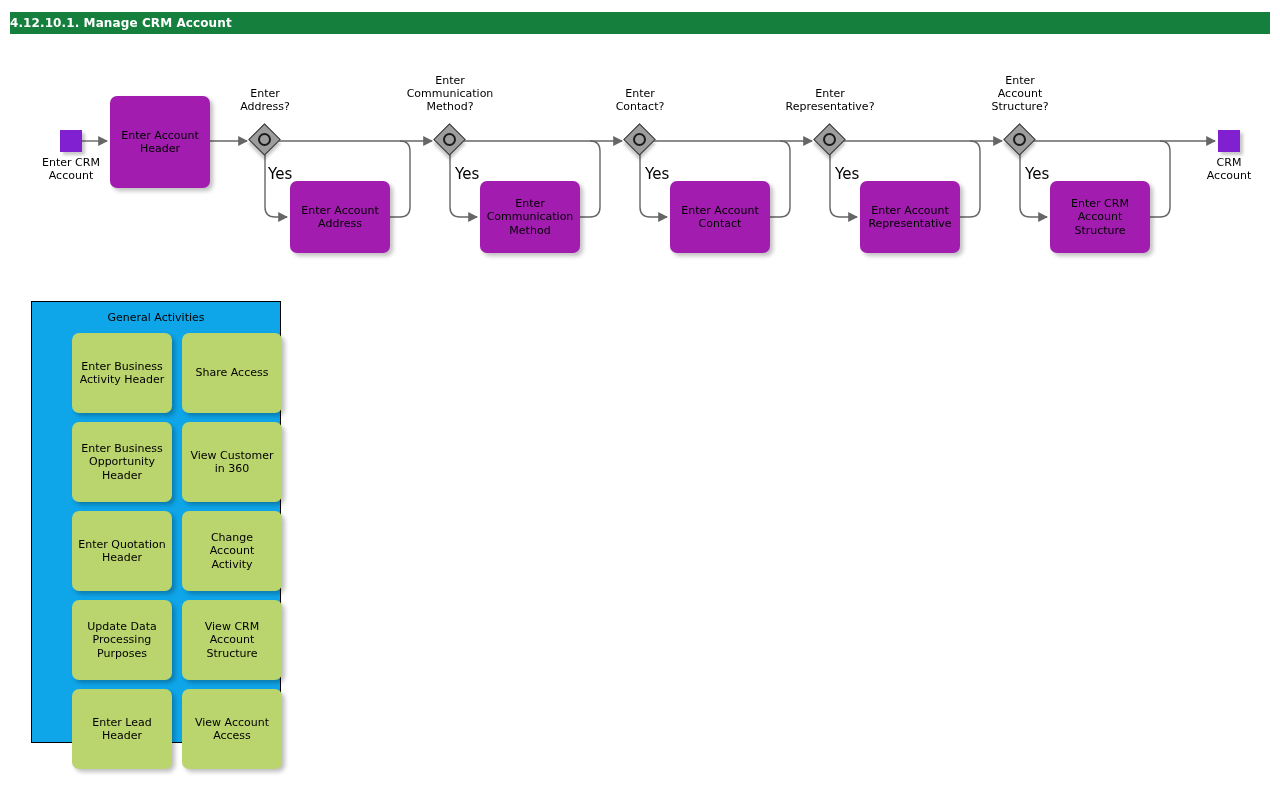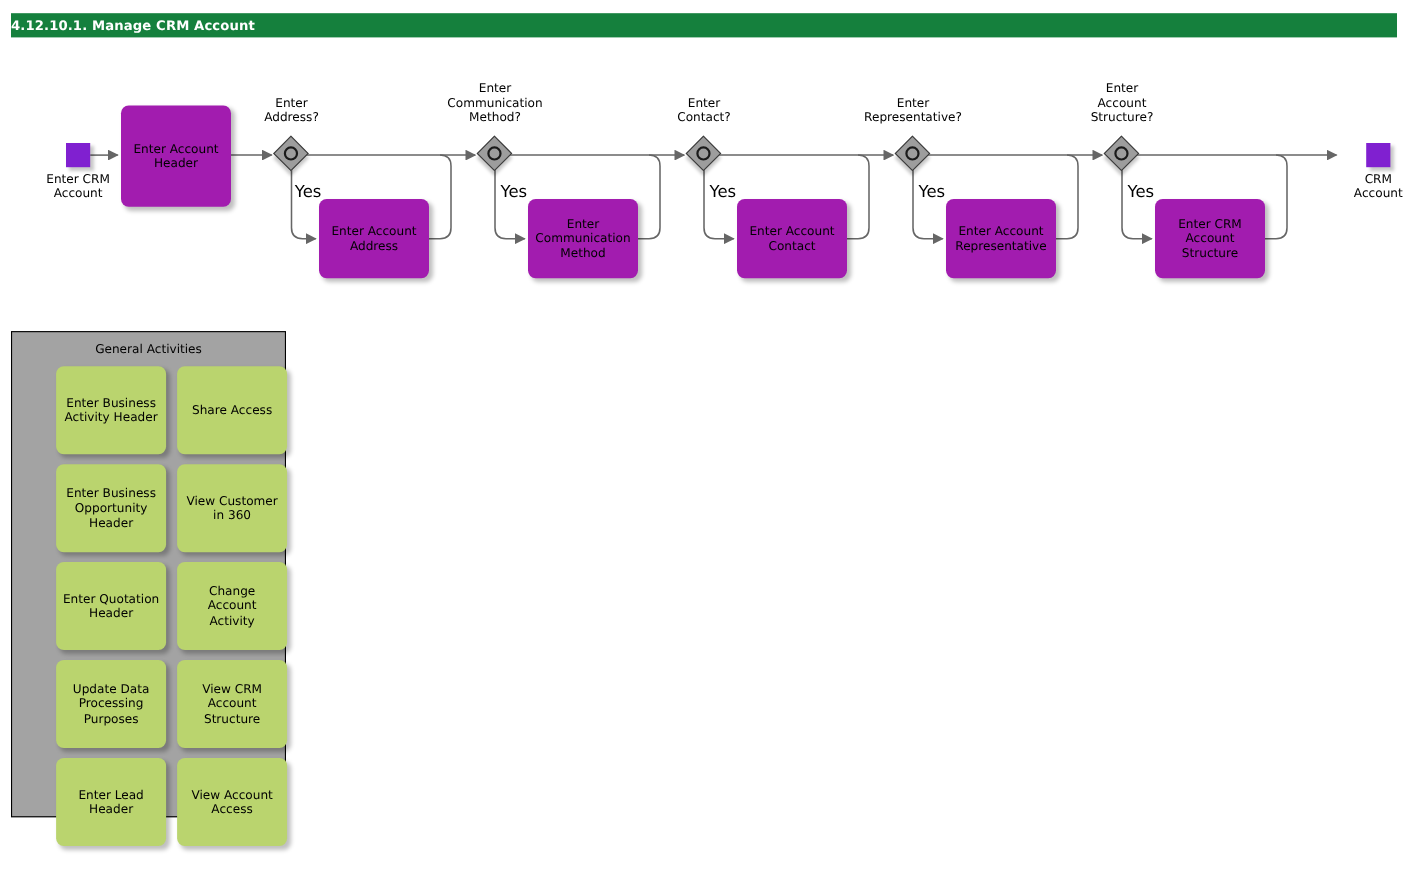--- a/index.html
+++ b/index.html
@@ -146,26 +146,26 @@
     font-size: 15px;
     line-height: 13px;
     font-family: "DejaVu Sans", sans-serif;
     color: #000000;
     white-space: nowrap;
   }
 
   
   #general-activities-panel {
     position: absolute;
-    left: 10px;
+    left: 31px;
     top: 301px;
     width: 250px;
     height: 442px;
     border: 1.5px solid #000000;
-    background: #a3a3a3;
+    background: #0ea5e9;
     box-sizing: border-box;
   }
   #general-activities-panel .panel-title {
     position: absolute;
     left: 0;
     top: 9px;
     width: 100%;
     text-align: center;
     font-size: 11px;
     font-family: "DejaVu Sans", sans-serif;
@@ -304,21 +304,21 @@
 Structure?</div>
       </div>
       <div class="edge-label" style="left: 1025px; top: 168px;">Yes</div>
       <div class="node task-node" style="left: 1050px; top: 181px; width: 100px; height: 72px;">
         <span class="task-label">Enter CRM
 Account
 Structure</span>
       </div>
     </div>
 
-  <div class="node event-node" id="end-event" style="left: 1218px; top: 130px; width: 22px; height: 22px; margin-left: 24px;">
+  <div class="node event-node" id="end-event" style="left: 1218px; top: 130px; width: 22px; height: 22px;">
     <div class="event-square"></div>
     <div class="event-label">CRM
 Account</div>
   </div>
 
 </div>
 
 <div id="general-activities-panel">
   <div class="panel-title">General Activities</div>
   <div id="general-activities-grid">

